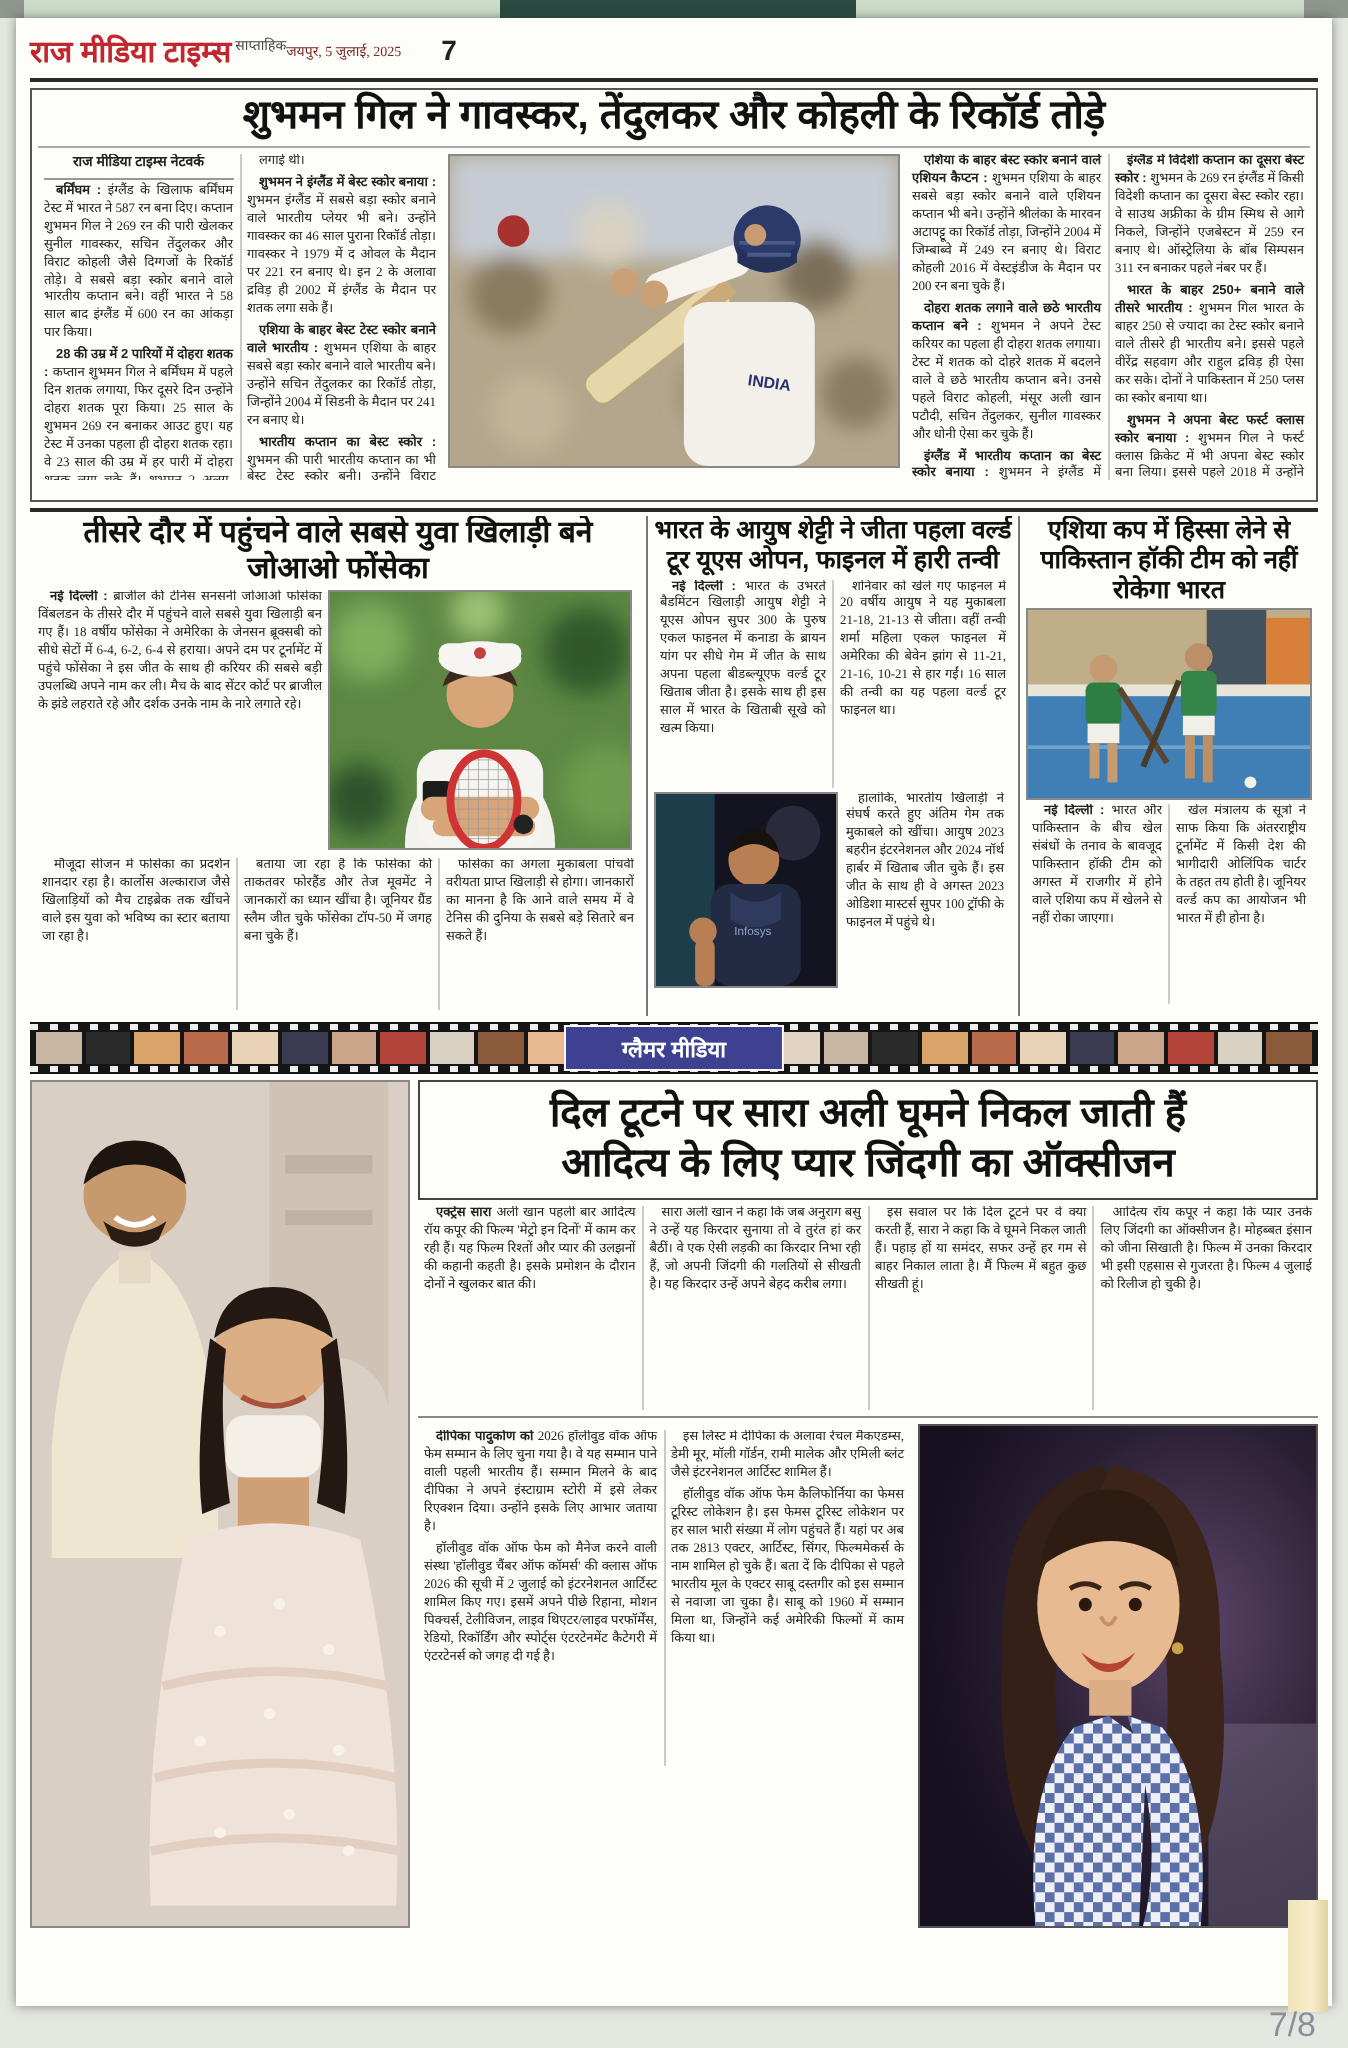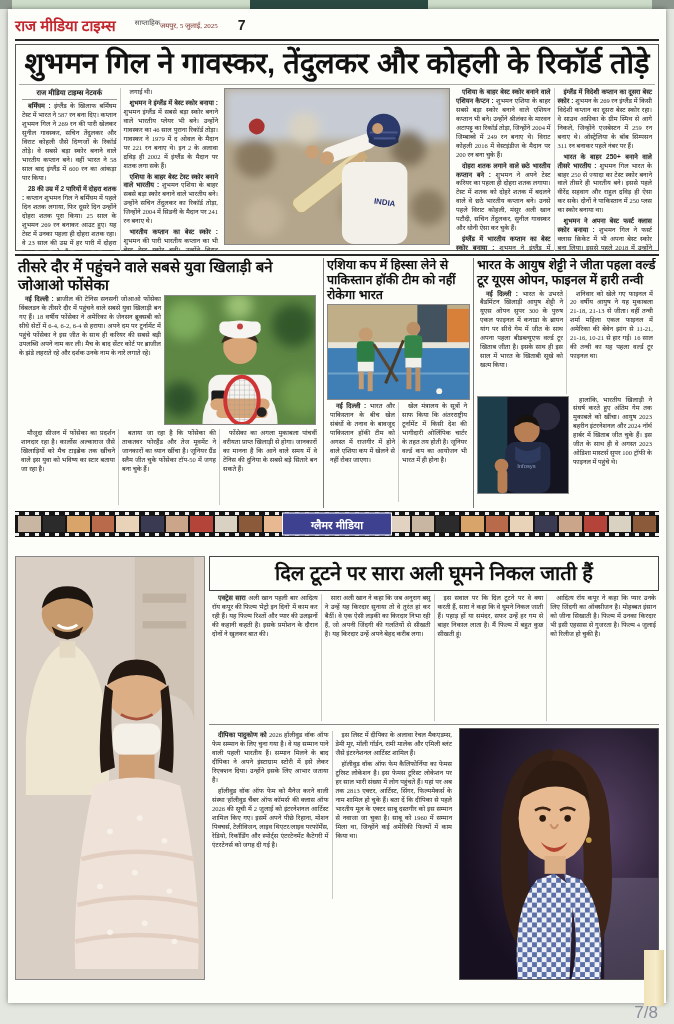--- a/index.html
+++ b/index.html
@@ -8,50 +8,50 @@
 
   .topbar { position:absolute; top:0; left:0; width:674px; height:9px;
     background:linear-gradient(90deg,#8e978e 0 12px,#ccdcc8 12px 250px,#2b4a42 250px 428px,#ccdcc8 428px 652px,#8e978e 652px 100%); }
 
   .paper { position:absolute; left:8px; top:9px; width:658px; height:994px;
     background:#fdfdfa; box-shadow:0 0 5px rgba(40,50,40,.55); padding:2px 7px 0 7px; }
 
   
   .header { height:30px; display:flex; align-items:center; border-bottom:2px solid #2a2a2a; }
   .masthead { color:#c2272f; font-weight:bold; font-size:15px; font-family:"Liberation Sans",sans-serif; white-space:nowrap; }
-  .edition { font-size:7px; color:#444; margin-left:19px; margin-top:-6px; }
+  .edition { font-size:7px; color:#444; margin-left:2px; margin-top:-6px; }
   .badge-wrap { flex:1; display:flex; justify-content:center; }
   .section-badge { background:#2aa35c; color:#fff; font-family:"Liberation Sans",sans-serif;
     font-weight:bold; font-size:11px; padding:3px 34px; }
   .date { font-size:7px; color:#7a2a22; margin-right:20px; white-space:nowrap; }
   .pagenum { font-size:14px; font-weight:bold; color:#222; font-family:"Liberation Sans",sans-serif; }
 
   
   .col p { font-size:6.5px; line-height:1.38; color:#222; text-align:justify; margin-bottom:2px; text-indent:6px; }
   .col p b { font-family:"Liberation Sans",sans-serif; font-size:6.5px; }
   .col p.byline { text-indent:0; text-align:center; font-weight:bold; font-size:7px;
     border-bottom:1px solid #999; padding-bottom:2px; font-family:"Liberation Sans",sans-serif; }
   .cols { display:flex; overflow:hidden; }
   .cols .col { flex:1; padding:0 3px; border-left:1px solid #c9c9c9; overflow:hidden; }
   .cols .col:first-child { border-left:none; }
 
   
   .lead-box { margin-top:3px; border:1px solid #555; padding:1px 3px 2px 3px; height:207px; }
-  .lead-headline { font-family:"Liberation Sans",sans-serif; font-weight:bold; font-size:29px;
+  .lead-headline { font-family:"Liberation Sans",sans-serif; font-weight:bold; font-size:20px;
     text-align:center; line-height:1.2; color:#111; border-bottom:1px solid #aaa; padding-bottom:3px; }
   .lead-body { display:flex; height:163px; margin-top:3px; }
   .lead-side { width:212px; }
   .lead-figure { width:226px; height:157px; margin:0 3px; border:1px solid #888; flex:none; }
   .lead-figure svg { display:block; width:100%; height:100%; }
 
   
   .second-row { display:flex; height:254px; border-top:2px solid #2a2a2a; margin-top:3px; padding-top:2px; }
   .art-box { overflow:hidden; padding:0 3px; border-left:1px solid #777; }
   .art-box:first-child { border-left:none; }
-  .art-headline { font-family:"Liberation Sans",sans-serif; font-weight:bold; 
+  .art-headline { font-family:"Liberation Sans",sans-serif; font-weight:bold; text-align:center;
     color:#111; line-height:1.18; margin-bottom:2px; }
   .tennis-box { width:308px; }
   .tennis-box .art-headline { font-size:15px; }
   .tennis-main { display:flex; margin-top:2px; }
   .tennis-main .col { width:146px; padding:0 3px 0 1px; overflow:hidden; height:132px; }
   .tennis-figure { width:152px; height:130px; border:1px solid #888; flex:none; }
   .tennis-figure svg { display:block; width:100%; height:100%; }
   .tennis-bottom { height:76px; margin-top:2px; }
   .hockey-box { width:150px; }
   .hockey-box .art-headline { font-size:12.5px; }
@@ -71,21 +71,21 @@
     align-items:center; padding:3px 2px; }
   .film-strip::before, .film-strip::after { content:""; position:absolute; left:0; right:0; height:3px;
     background:repeating-linear-gradient(90deg,#eee 0 4px,#151515 4px 10px); }
   .film-strip::before { top:1px; } .film-strip::after { bottom:1px; }
   .film-cell { flex:1; height:16px; margin:0 1px; }
   .glamour-badge { position:absolute; left:50%; top:50%; transform:translate(-50%,-50%);
     background:#3e4190; border:1px solid #fff; color:#fff; font-family:"Liberation Sans",sans-serif;
     font-weight:bold; font-size:11px; padding:3px 28px; white-space:nowrap; z-index:2; }
 
   
-  .glamour { display:flex; height:424px; margin-top:19px; }
+  .glamour { display:flex; height:424px; margin-top:3px; }
   .sara-figure { width:190px; height:100%; border:1px solid #888; flex:none; }
   .sara-figure svg { display:block; width:100%; height:100%; }
   .glamour-right { flex:1; padding-left:4px; display:flex; flex-direction:column; }
   .sara-head { border:1px solid #444; padding:4px 2px; text-align:center;
     font-family:"Liberation Sans",sans-serif; font-weight:bold; font-size:20px; line-height:1.25; color:#111; }
   .sara-cols { height:128px; margin-top:3px; }
   .bottom-row { flex:1; display:flex; margin-top:3px; border-top:1px solid #888; padding-top:3px; }
   .deepika-block { width:246px; flex:none; }
   .deepika-head { border:1px solid #444; padding:3px 2px; text-align:center;
     font-family:"Liberation Sans",sans-serif; font-weight:bold; font-size:18px; line-height:1.3; color:#111; }
@@ -229,60 +229,20 @@
       </div>
       <div class="cols tennis-bottom">
           <div class="col">
             <p>मौजूदा सीजन में फोंसेका का प्रदर्शन शानदार रहा है। कार्लोस अल्काराज जैसे खिलाड़ियों को मैच टाइब्रेक तक खींचने वाले इस युवा को भविष्य का स्टार बताया जा रहा है।</p>
           </div>
           <div class="col">
             <p>बताया जा रहा है कि फोंसेका की ताकतवर फोरहैंड और तेज मूवमेंट ने जानकारों का ध्यान खींचा है। जूनियर ग्रैंड स्लैम जीत चुके फोंसेका टॉप-50 में जगह बना चुके हैं।</p>
           </div>
           <div class="col">
             <p>फोंसेका का अगला मुकाबला पांचवीं वरीयता प्राप्त खिलाड़ी से होगा। जानकारों का मानना है कि आने वाले समय में वे टेनिस की दुनिया के सबसे बड़े सितारे बन सकते हैं।</p>
-          </div>
-        </div>
-    </div>
-
-    <div class="art-box hockey-box">
-      <div class="art-headline">एशिया कप में हिस्सा लेने से पाकिस्तान हॉकी टीम को नहीं रोकेगा भारत</div>
-      <figure class="hockey-figure">
-        <svg viewBox="0 0 142 96" preserveAspectRatio="none">
-          <rect width="142" height="40" fill="#bfae87"></rect>
-          <rect x="90" y="0" width="30" height="40" fill="#42525e"></rect>
-          <rect x="120" y="4" width="22" height="36" fill="#d8803a"></rect>
-          <rect x="0" y="38" width="142" height="6" fill="#e8e4da"></rect>
-          <rect x="0" y="44" width="142" height="52" fill="#3f7fb5"></rect>
-          <path d="M0 70 H142" stroke="#6fa3cc" stroke-width="2"></path>
-
-          <g>
-            <circle cx="38" cy="30" r="7" fill="#c59b72"></circle>
-            <rect x="29" y="37" width="18" height="22" rx="4" fill="#2e7d44"></rect>
-            <rect x="30" y="58" width="16" height="10" fill="#f0efe8"></rect>
-            <rect x="31" y="68" width="5" height="18" fill="#c59b72"></rect>
-            <rect x="40" y="68" width="5" height="20" fill="#c59b72"></rect>
-            <path d="M46 40 L70 78" stroke="#5a4630" stroke-width="3"></path>
-          </g>
-          <g>
-            <circle cx="86" cy="24" r="7" fill="#bb9066"></circle>
-            <rect x="77" y="31" width="18" height="24" rx="4" fill="#35854a"></rect>
-            <rect x="78" y="54" width="16" height="10" fill="#f0efe8"></rect>
-            <rect x="79" y="64" width="5" height="22" fill="#bb9066"></rect>
-            <rect x="88" y="64" width="5" height="24" fill="#bb9066"></rect>
-            <path d="M76 36 L58 80" stroke="#4a3a28" stroke-width="3"></path>
-          </g>
-          <circle cx="112" cy="88" r="3" fill="#f5f2e8"></circle>
-        </svg>
-      </figure>
-      <div class="cols hockey-cols">
-          <div class="col">
-            <p><b>नई दिल्ली : </b>भारत और पाकिस्तान के बीच खेल संबंधों के तनाव के बावजूद पाकिस्तान हॉकी टीम को अगस्त में राजगीर में होने वाले एशिया कप में खेलने से नहीं रोका जाएगा।</p>
-          </div>
-          <div class="col">
-            <p>खेल मंत्रालय के सूत्रों ने साफ किया कि अंतरराष्ट्रीय टूर्नामेंट में किसी देश की भागीदारी ओलिंपिक चार्टर के तहत तय होती है। जूनियर वर्ल्ड कप का आयोजन भी भारत में ही होना है।</p>
           </div>
         </div>
     </div>
 
     <div class="art-box badminton-box">
       <div class="art-headline">भारत के आयुष शेट्टी ने जीता पहला वर्ल्ड टूर यूएस ओपन, फाइनल में हारी तन्वी</div>
       <div class="cols badminton-cols">
           <div class="col">
             <p><b>नई दिल्ली : </b>भारत के उभरते बैडमिंटन खिलाड़ी आयुष शेट्टी ने यूएस ओपन सुपर 300 के पुरुष एकल फाइनल में कनाडा के ब्रायन यांग पर सीधे गेम में जीत के साथ अपना पहला बीडब्ल्यूएफ वर्ल्ड टूर खिताब जीता है। इसके साथ ही इस साल में भारत के खिताबी सूखे को खत्म किया।</p>
           </div>
@@ -306,20 +266,60 @@
           </svg>
         </figure>
         <div class="col">
           <div class="cols">
               <div class="col">
                 <p>हालांकि, भारतीय खिलाड़ी ने संघर्ष करते हुए अंतिम गेम तक मुकाबले को खींचा। आयुष 2023 बहरीन इंटरनेशनल और 2024 नॉर्थ हार्बर में खिताब जीत चुके हैं। इस जीत के साथ ही वे अगस्त 2023 ओडिशा मास्टर्स सुपर 100 ट्रॉफी के फाइनल में पहुंचे थे।</p>
               </div>
             </div>
         </div>
       </div>
+    </div>
+
+    <div class="art-box hockey-box">
+      <div class="art-headline">एशिया कप में हिस्सा लेने से पाकिस्तान हॉकी टीम को नहीं रोकेगा भारत</div>
+      <figure class="hockey-figure">
+        <svg viewBox="0 0 142 96" preserveAspectRatio="none">
+          <rect width="142" height="40" fill="#bfae87"></rect>
+          <rect x="90" y="0" width="30" height="40" fill="#42525e"></rect>
+          <rect x="120" y="4" width="22" height="36" fill="#d8803a"></rect>
+          <rect x="0" y="38" width="142" height="6" fill="#e8e4da"></rect>
+          <rect x="0" y="44" width="142" height="52" fill="#3f7fb5"></rect>
+          <path d="M0 70 H142" stroke="#6fa3cc" stroke-width="2"></path>
+
+          <g>
+            <circle cx="38" cy="30" r="7" fill="#c59b72"></circle>
+            <rect x="29" y="37" width="18" height="22" rx="4" fill="#2e7d44"></rect>
+            <rect x="30" y="58" width="16" height="10" fill="#f0efe8"></rect>
+            <rect x="31" y="68" width="5" height="18" fill="#c59b72"></rect>
+            <rect x="40" y="68" width="5" height="20" fill="#c59b72"></rect>
+            <path d="M46 40 L70 78" stroke="#5a4630" stroke-width="3"></path>
+          </g>
+          <g>
+            <circle cx="86" cy="24" r="7" fill="#bb9066"></circle>
+            <rect x="77" y="31" width="18" height="24" rx="4" fill="#35854a"></rect>
+            <rect x="78" y="54" width="16" height="10" fill="#f0efe8"></rect>
+            <rect x="79" y="64" width="5" height="22" fill="#bb9066"></rect>
+            <rect x="88" y="64" width="5" height="24" fill="#bb9066"></rect>
+            <path d="M76 36 L58 80" stroke="#4a3a28" stroke-width="3"></path>
+          </g>
+          <circle cx="112" cy="88" r="3" fill="#f5f2e8"></circle>
+        </svg>
+      </figure>
+      <div class="cols hockey-cols">
+          <div class="col">
+            <p><b>नई दिल्ली : </b>भारत और पाकिस्तान के बीच खेल संबंधों के तनाव के बावजूद पाकिस्तान हॉकी टीम को अगस्त में राजगीर में होने वाले एशिया कप में खेलने से नहीं रोका जाएगा।</p>
+          </div>
+          <div class="col">
+            <p>खेल मंत्रालय के सूत्रों ने साफ किया कि अंतरराष्ट्रीय टूर्नामेंट में किसी देश की भागीदारी ओलिंपिक चार्टर के तहत तय होती है। जूनियर वर्ल्ड कप का आयोजन भी भारत में ही होना है।</p>
+          </div>
+        </div>
     </div>
   </div>
 
   <div class="film-strip">
     <span class="glamour-badge" style="background: rgb(62, 65, 144);">ग्लैमर मीडिया</span>
   <div class="film-cell" style="background: rgb(201, 182, 162);"></div>
       <div class="film-cell" style="background: rgb(43, 43, 43);"></div>
       <div class="film-cell" style="background: rgb(217, 164, 106);"></div>
       <div class="film-cell" style="background: rgb(184, 106, 74);"></div>
       <div class="film-cell" style="background: rgb(232, 210, 184);"></div>
@@ -385,20 +385,21 @@
               <circle cx="130" cy="400" r="3"></circle>
               <circle cx="160" cy="420" r="3"></circle>
           </g>
         </g>
       </svg>
     </figure>
 
     <div class="glamour-right">
       <div class="sara-head">
         <div>दिल टूटने पर सारा अली घूमने निकल जाती हैं</div>
+        <div>आदित्य के लिए प्यार जिंदगी का ऑक्सीजन</div>
       </div>
       <div class="cols sara-cols">
           <div class="col">
             <p><b>एक्ट्रेस सारा </b>अली खान पहली बार आदित्य रॉय कपूर की फिल्म 'मेट्रो इन दिनों' में काम कर रही हैं। यह फिल्म रिश्तों और प्यार की उलझनों की कहानी कहती है। इसके प्रमोशन के दौरान दोनों ने खुलकर बात की।</p>
           </div>
           <div class="col">
             <p>सारा अली खान ने कहा कि जब अनुराग बसु ने उन्हें यह किरदार सुनाया तो वे तुरंत हां कर बैठीं। वे एक ऐसी लड़की का किरदार निभा रही हैं, जो अपनी जिंदगी की गलतियों से सीखती है। यह किरदार उन्हें अपने बेहद करीब लगा।</p>
           </div>
           <div class="col">
             <p>इस सवाल पर कि दिल टूटने पर वे क्या करती हैं, सारा ने कहा कि वे घूमने निकल जाती हैं। पहाड़ हों या समंदर, सफर उन्हें हर गम से बाहर निकाल लाता है। मैं फिल्म में बहुत कुछ सीखती हूं।</p>

